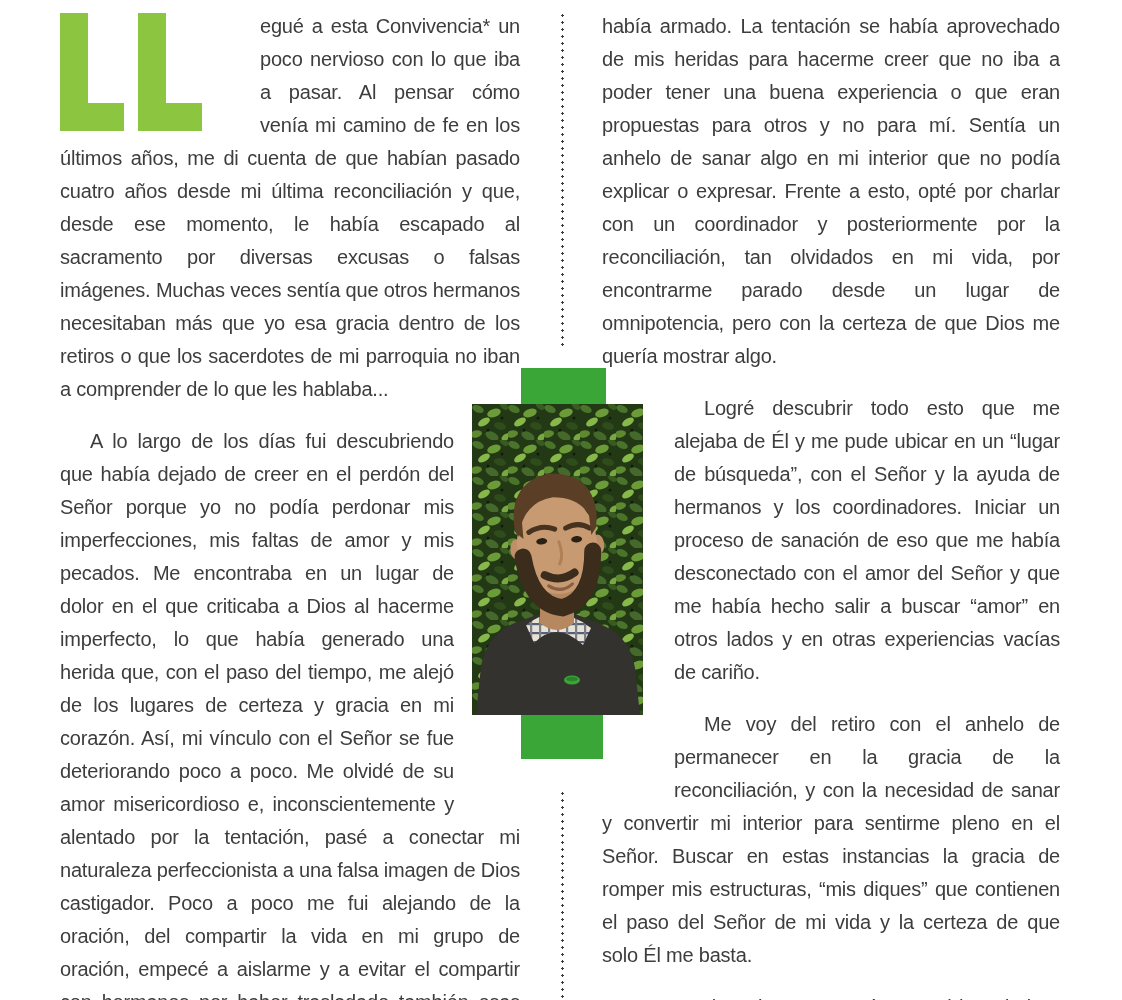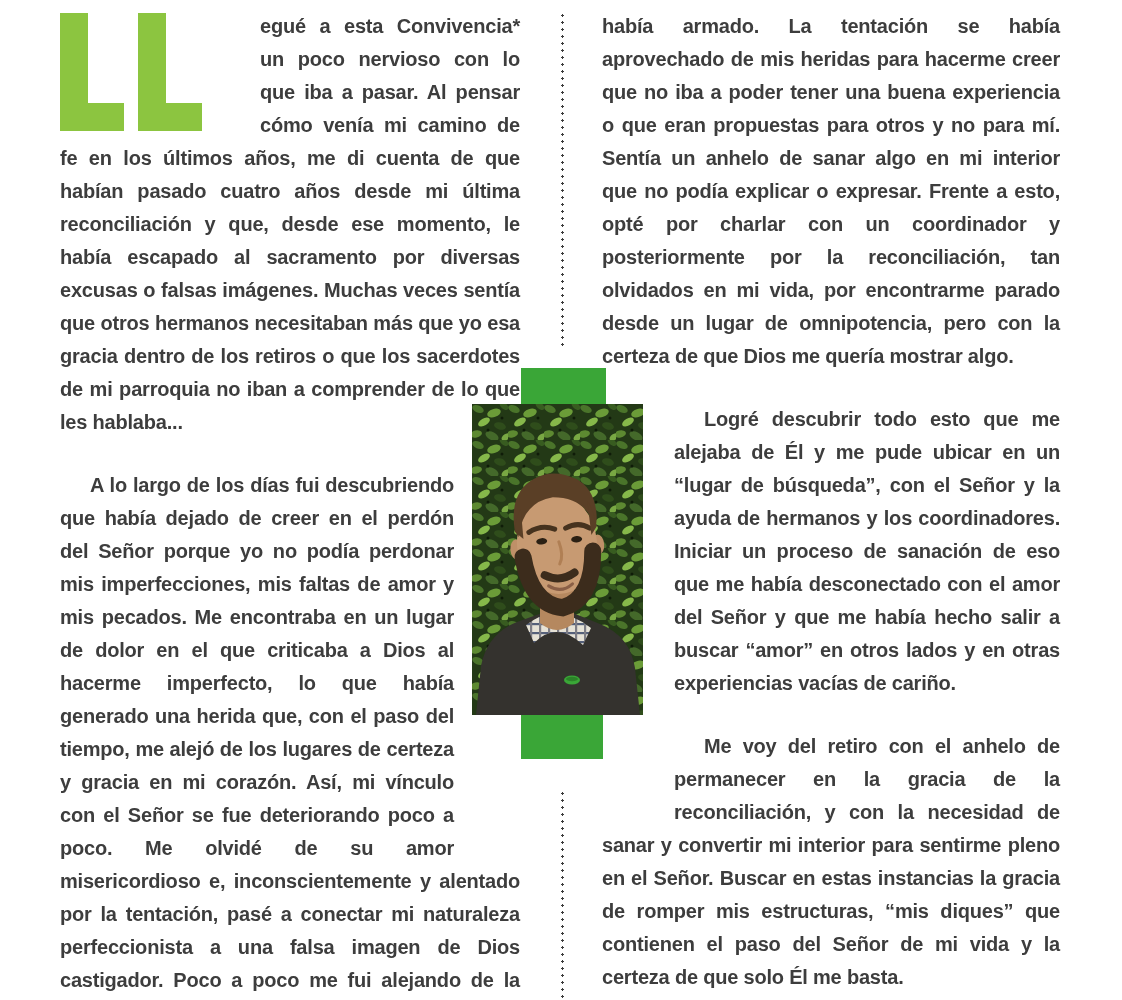--- a/index.html
+++ b/index.html
@@ -2,22 +2,22 @@
 <html lang="es"><head>
 <meta charset="utf-8">
 <style>
   html,body{margin:0;padding:0;background:#ffffff;}
   .page{position:relative;width:1122px;height:1000px;background:#ffffff;overflow:hidden;
         font-family:"Liberation Sans","DejaVu Sans",sans-serif;}
   .col{position:absolute;top:10px;color:#3d3d3d;font-size:20px;line-height:33px;
        text-align:justify;letter-spacing:-0.2px;}
   .col-left{left:60px;width:460px;}
   .col-right{left:602px;width:458px;}
-  .para{margin:0;font-weight:bold;}
-  .para + .para{margin-top:30px;}
+  .para{margin:0;}
+  .para + .para{margin-top:19px;}
   .indent{text-indent:30px;}
 
   
   .dropcap-wrap{float:left;width:200px;height:122px;}
   .dropcap-svg{display:block;width:142px;height:118px;margin-top:3px;}
 
   
   .spacer-r{float:right;width:66px;height:372px;}
   .spacer-l{float:left;width:72px;height:396px;}
 

